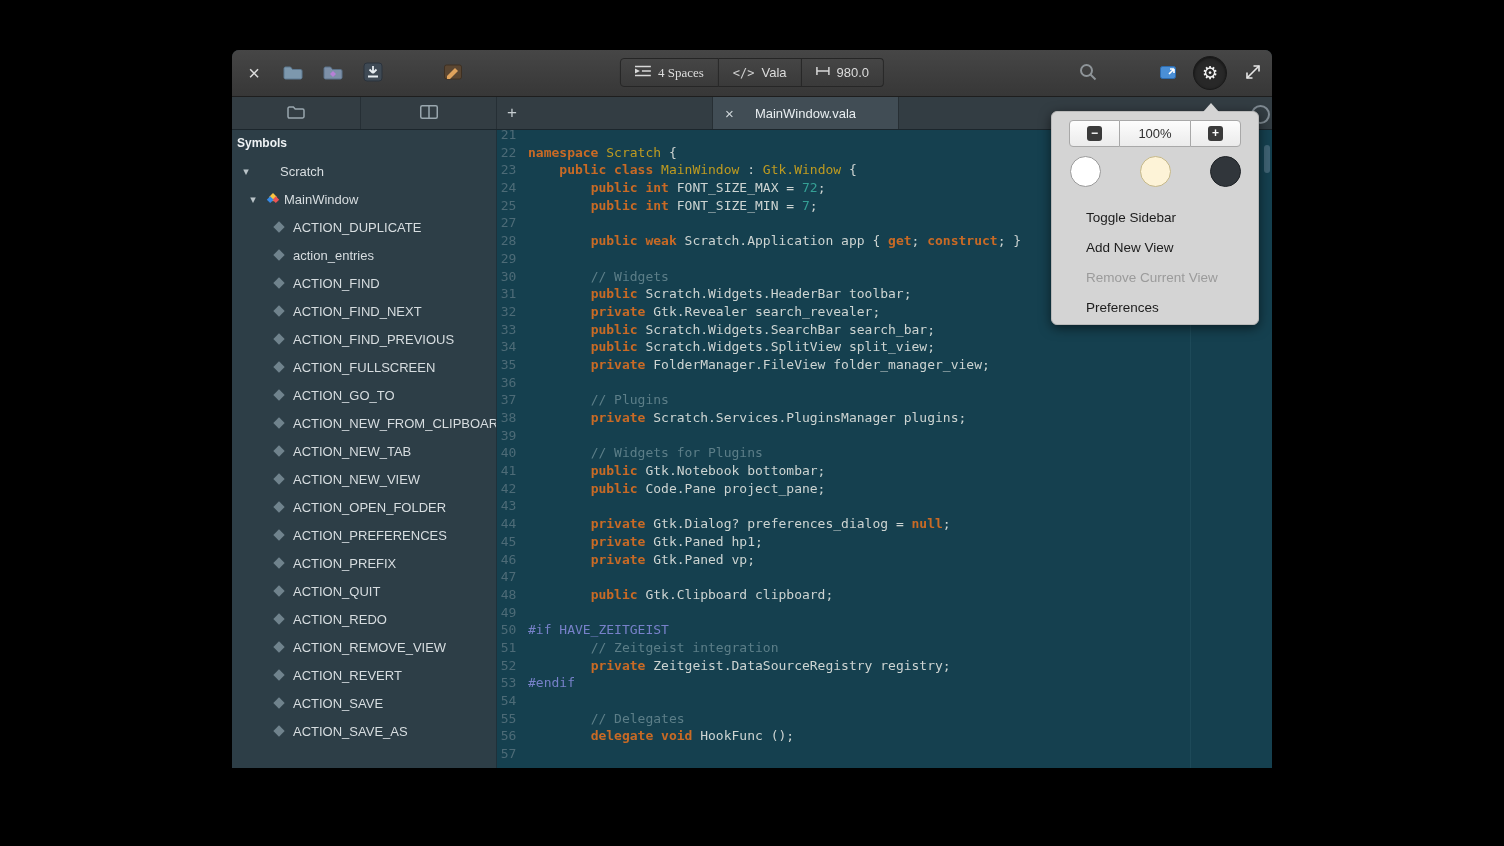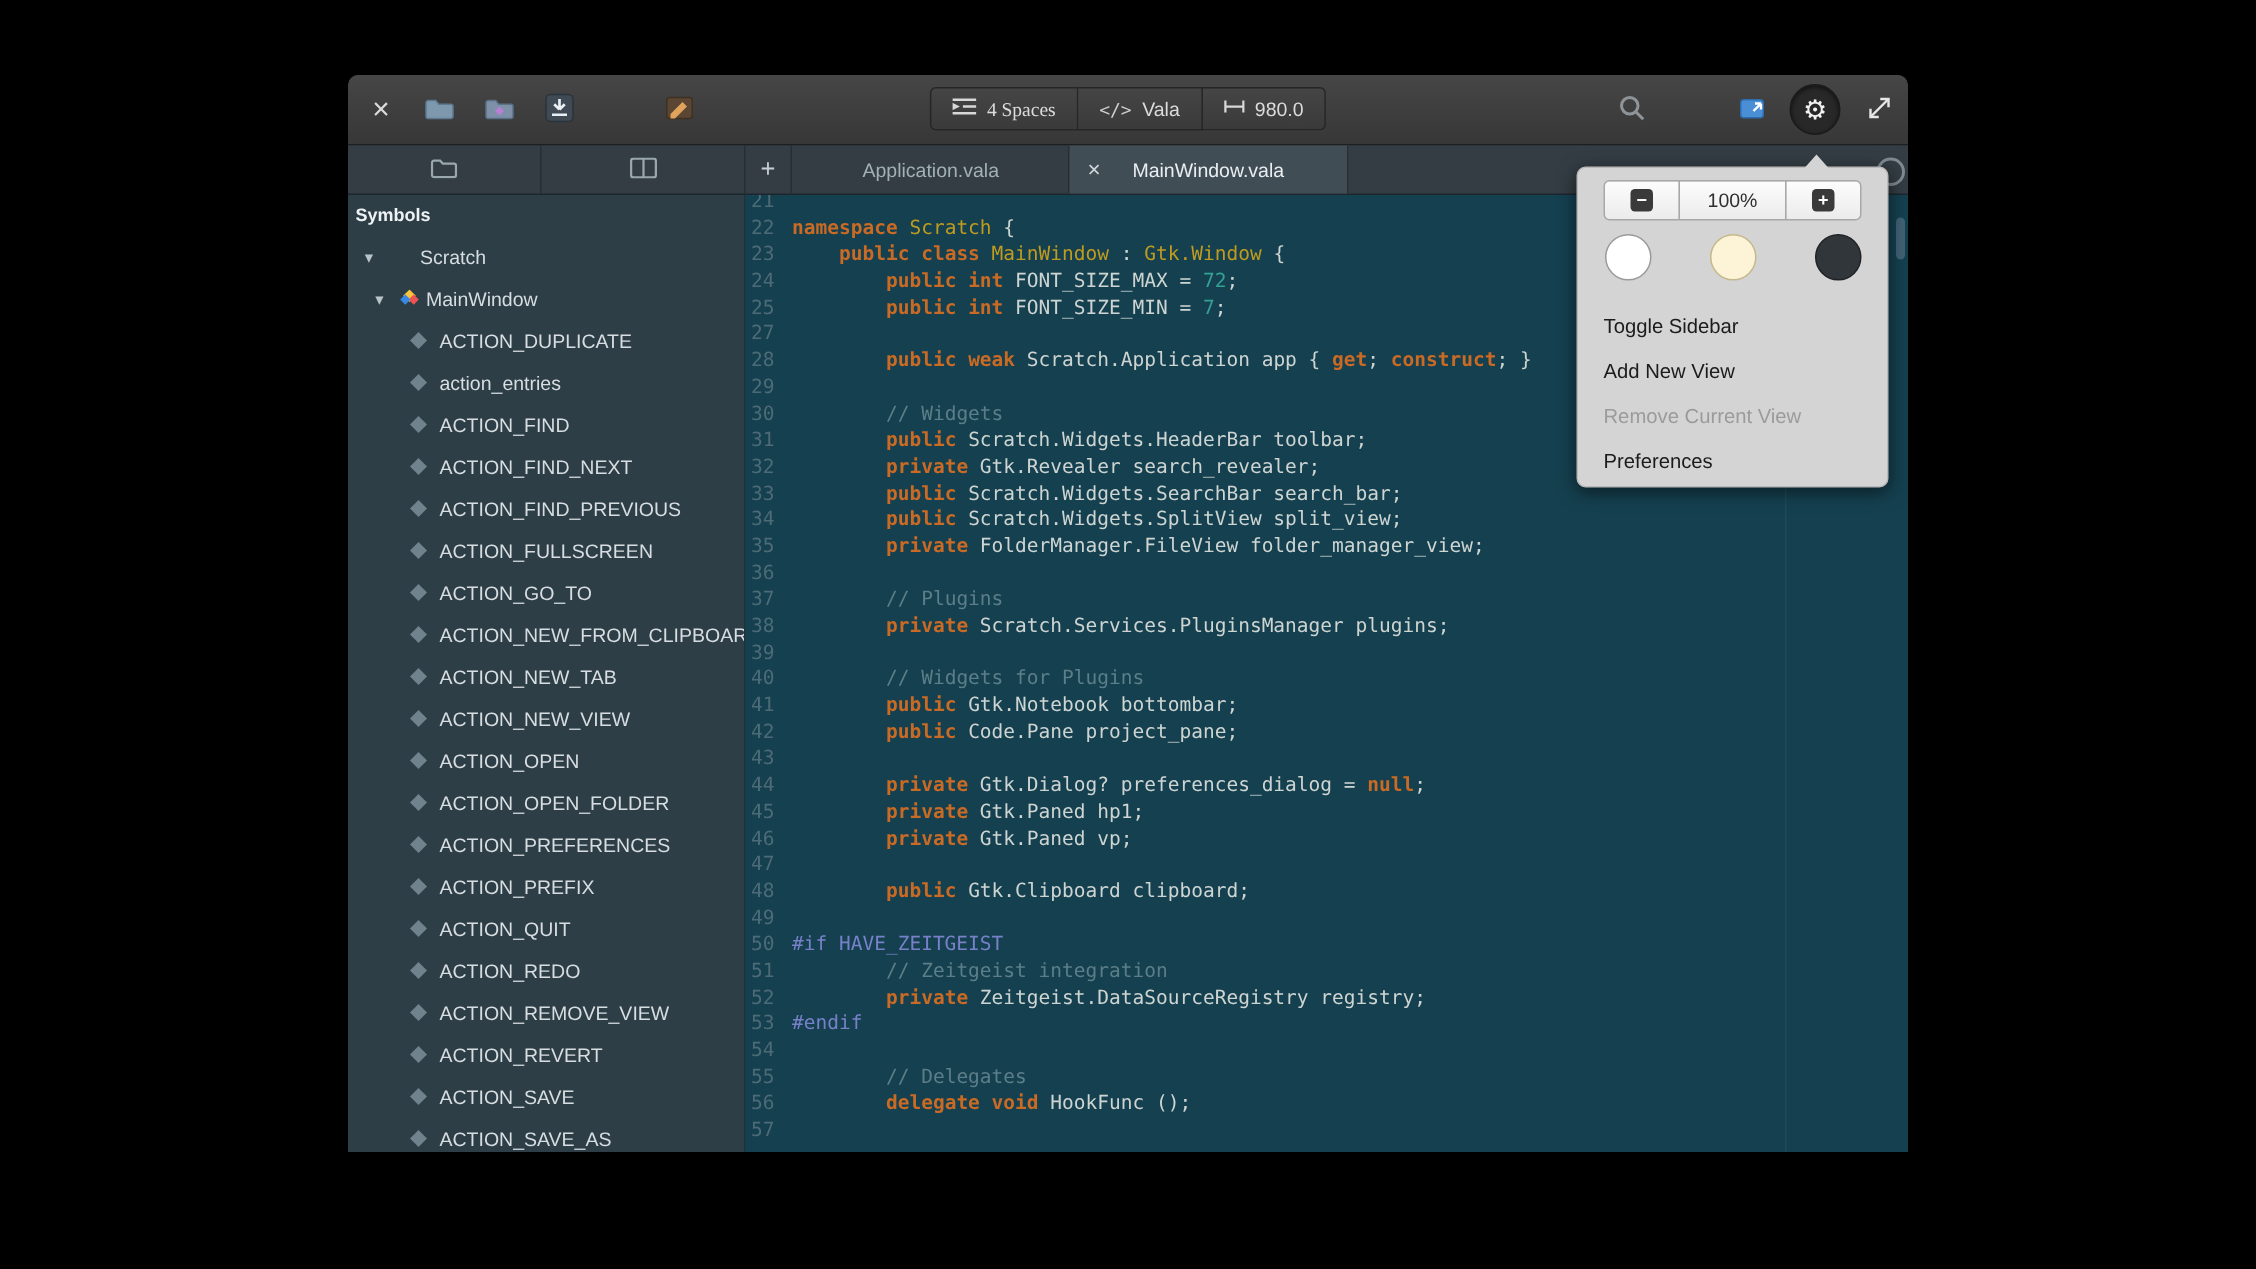--- a/index.html
+++ b/index.html
@@ -96,21 +96,21 @@
   .zseg.zlabel{width:70px;border-left:none;border-right:none;}
   .zseg.zin{width:51px;border-radius:0 4px 4px 0;}
   .zbadge{display:inline-block;width:15px;height:15px;background:#3a3a3a;border-radius:3px;
     color:#fff;font-size:12px;line-height:15px;text-align:center;font-weight:bold;}
   .styles-row{display:flex;justify-content:center;gap:39px;margin-top:9px;height:31px;}
   .swatch{width:31px;height:31px;border-radius:50%;padding:0;cursor:pointer;box-sizing:border-box;}
   .swatch.light{background:#ffffff;border:1px solid #9a9a9a;}
   .swatch.sepia{background:#fdf3d7;border:1px solid #c5b88a;}
   .swatch.dark{background:#31363b;border:1px solid #1f2327;}
   .pmenu{margin-top:16px;}
-  .pitem{height:30px;line-height:30px;padding-left:17px;font-size:13.5px;color:#1c1c1c;cursor:pointer;}
+  .pitem{height:30px;line-height:30px;padding-left:34px;font-size:13.5px;color:#1c1c1c;cursor:pointer;}
   .pitem.disabled{color:#9b9b9b;cursor:default;}
 </style>
 </head>
 <body>
 
 <div class="stage">
   <div class="window">
 
     <div class="toolbar">
       <button class="tb-btn close-btn">
@@ -214,23 +214,20 @@
         <span>
           <svg width="18" height="14" viewBox="0 0 18 14">
               <rect x="0.75" y="0.75" width="16.5" height="12.5" rx="1.5" fill="none" stroke="#9aa7ae" stroke-width="1.5"></rect>
               <path d="M9 1v12" stroke="#9aa7ae" stroke-width="1.5"></path>
             </svg>
         </span>
       </button>
       <button class="newtab">
         <span>+</span>
       </button>
-      <div class="tab t1">
-        <span class="tab-label">Application.vala</span>
-      </div>
       <div class="tab t2">
         <button class="tab-close">
           <span>×</span>
         </button>
         <span class="tab-label">MainWindow.vala</span>
       </div>
       <div class="history-circle"></div>
     </div>
 
     <div class="sidebar">
@@ -283,24 +280,20 @@
             <span class="dia"></span>
             <span class="tlabel">ACTION_NEW_FROM_CLIPBOARD</span>
           </div>
           <div class="trow member">
             <span class="dia"></span>
             <span class="tlabel">ACTION_NEW_TAB</span>
           </div>
           <div class="trow member">
             <span class="dia"></span>
             <span class="tlabel">ACTION_NEW_VIEW</span>
-          </div>
-          <div class="trow member">
-            <span class="dia"></span>
-            <span class="tlabel">ACTION_OPEN</span>
           </div>
           <div class="trow member">
             <span class="dia"></span>
             <span class="tlabel">ACTION_OPEN_FOLDER</span>
           </div>
           <div class="trow member">
             <span class="dia"></span>
             <span class="tlabel">ACTION_PREFERENCES</span>
           </div>
           <div class="trow member">

